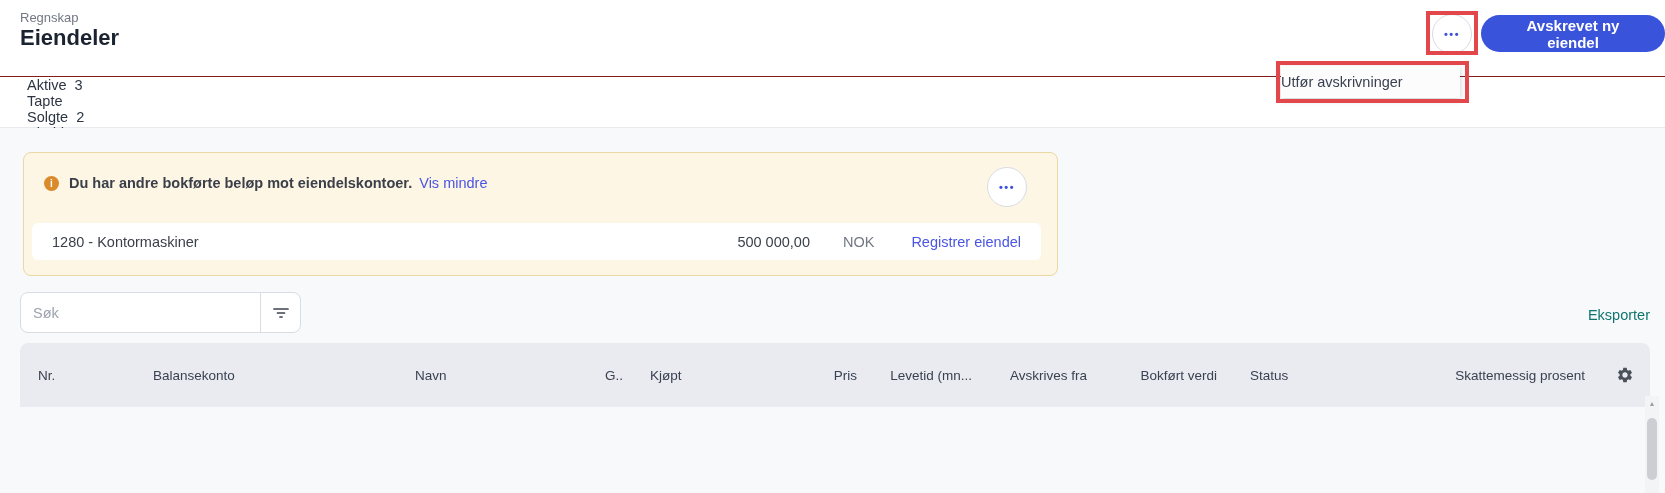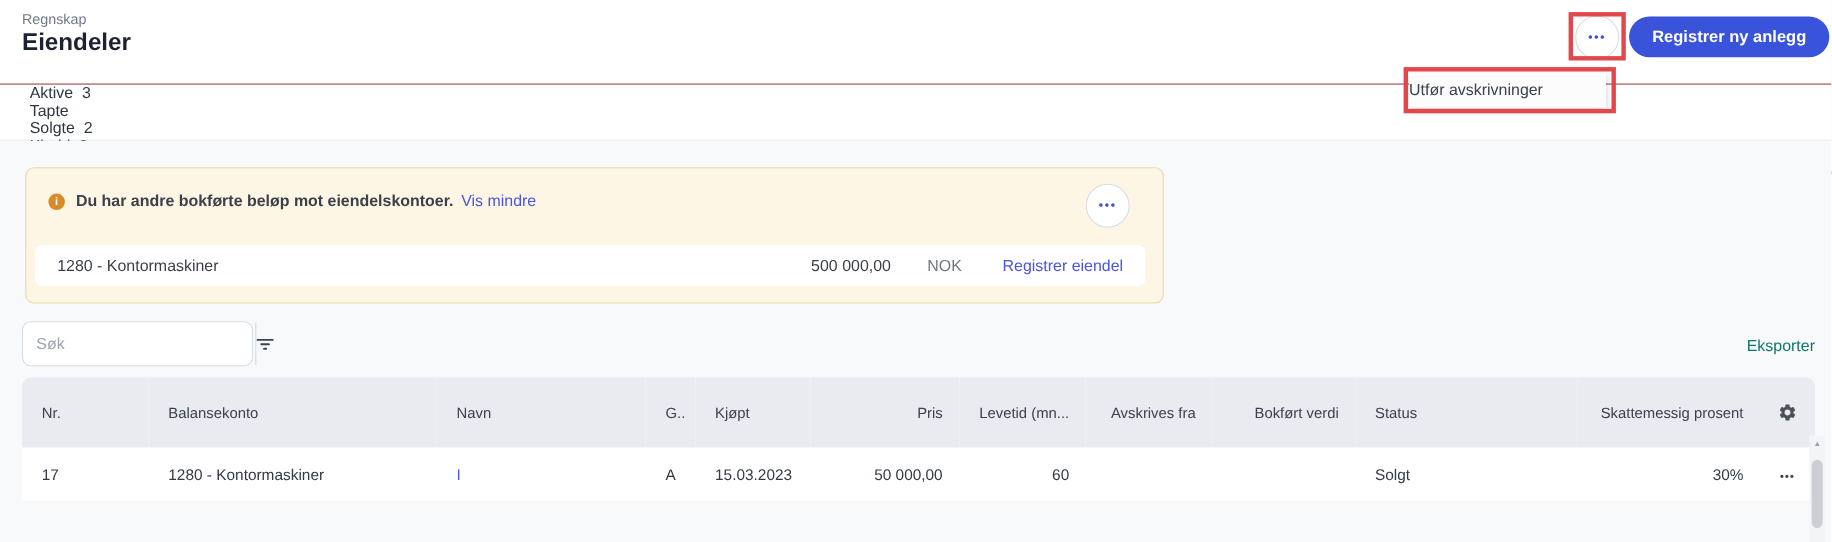--- a/index.html
+++ b/index.html
@@ -33,21 +33,21 @@
   .info-icon { width:15px; height:15px; border-radius:50%; background:#db8a2a; color:#fff; font-size:10px; font-weight:700; display:flex; align-items:center; justify-content:center; margin-right:10px; flex:0 0 auto; font-style:normal; }
   .banner-msg { font-size:14.5px; font-weight:700; color:#3a3f49; }
   .banner-link { font-size:14.5px; color:#4a55e3; margin-left:7px; cursor:pointer; text-decoration:none; }
   .banner-more { position:absolute; left:963px; top:14px; }
   .banner-row { position:absolute; left:8px; top:70px; width:1009px; height:37px; background:#fff; border-radius:6px; display:flex; align-items:center; padding:0 20px; font-size:14.5px; }
   .banner-row .acct { flex:1; color:#3a3f49; }
   .banner-row .amount { color:#3a3f49; }
   .banner-row .cur { color:#717784; margin-left:33px; }
   .banner-row .row-link { color:#4a55e3; margin-left:37px; cursor:pointer; text-decoration:none; }
   
-  .search-box { position:absolute; left:20px; top:164px; width:210px; height:41px; background:#fff; border:1px solid #d8dce3; border-radius:8px; display:flex; }
+  .search-box { position:absolute; left:20px; top:164px; width:281px; height:41px; background:#fff; border:1px solid #d8dce3; border-radius:8px; display:flex; }
   .search-box input { flex:1; border:none; outline:none; background:transparent; padding:0 12px; font-size:14.5px; font-family:inherit; color:#333a45; }
   .search-box input::placeholder { color:#9ca3af; }
   .filter-btn { width:40px; border-left:1px solid #d8dce3; display:flex; align-items:center; justify-content:center; cursor:pointer; }
   .export-link { position:absolute; right:15px; top:179px; font-size:14.5px; color:#0f766e; cursor:pointer; text-decoration:none; }
   
   .asset-table-wrap { position:absolute; left:20px; top:215px; width:1630px; height:150px; }
   table.asset-table { width:1630px; border-collapse:separate; border-spacing:0; table-layout:fixed; background:#fff; border-radius:8px 8px 0 0; }
   .asset-table thead th { background:#e9ebf1; height:64px; font-size:13.5px; font-weight:400; color:#3a4150; text-align:left; padding:0 0 0 18px; white-space:nowrap; overflow:hidden; }
   .asset-table thead th:first-child { border-radius:8px 0 0 0; }
   .asset-table thead th:last-child  { border-radius:0 8px 0 0; padding:0; text-align:center; }
@@ -66,21 +66,21 @@
 </style>
 </head>
 <body>
 
 <div class="top-section">
   <div class="breadcrumb">Regnskap</div>
   <div class="page-title">Eiendeler</div>
   <div class="circle-btn more-btn-top">
     <span class="dots-blue">•••</span>
   </div>
-  <button class="primary-btn">Registrer ny anlegg</button>
+  <button class="primary-btn">Avskrevet ny eiendel</button>
 </div>
 
 <div class="tabbar">
   <div class="tab">
     <span>Aktive</span>
     <span class="count">3</span>
   </div>
   <div class="tab">
     <span>Tapte</span>
     <span class="count"></span>
@@ -162,34 +162,20 @@
           <th>
             <span class="gear-btn">
               <svg width="18" height="18" viewBox="0 0 24 24" fill="#4a5158">
                 <path d="M19.14 12.94c.04-.3.06-.61.06-.94 0-.32-.02-.64-.07-.94l2.03-1.58c.18-.14.23-.41.12-.61l-1.92-3.32c-.12-.22-.37-.29-.59-.22l-2.39.96c-.5-.38-1.03-.7-1.62-.94l-.36-2.54c-.04-.24-.24-.41-.48-.41h-3.84c-.24 0-.43.17-.47.41l-.36 2.54c-.59.24-1.13.57-1.62.94l-2.39-.96c-.22-.08-.47 0-.59.22L2.74 8.87c-.12.21-.08.47.12.61l2.03 1.58c-.05.3-.09.63-.09.94s.02.64.07.94l-2.03 1.58c-.18.14-.23.41-.12.61l1.92 3.32c.12.22.37.29.59.22l2.39-.96c.5.38 1.03.7 1.62.94l.36 2.54c.05.24.24.41.48.41h3.84c.24 0 .44-.17.47-.41l.36-2.54c.59-.24 1.13-.56 1.62-.94l2.39.96c.22.08.47 0 .59-.22l1.92-3.32c.12-.22.07-.47-.12-.61l-2.01-1.58zM12 15.6c-1.98 0-3.6-1.62-3.6-3.6s1.62-3.6 3.6-3.6 3.6 1.62 3.6 3.6-1.62 3.6-3.6 3.6z"></path>
               </svg>
             </span>
           </th>
         </tr>
       </thead>
       <tbody>
-        <tr>
-          <td>17</td>
-          <td>1280 - Kontormaskiner</td>
-          <td><a class="cell-link">I</a></td>
-          <td>A</td>
-          <td>15.03.2023</td>
-          <td class="num">50 000,00</td>
-          <td class="num">60</td>
-          <td class="num"></td>
-          <td class="num"></td>
-          <td>Solgt</td>
-          <td class="num">30%</td>
-          <td class="actions"><span class="kebab">•••</span></td>
-        </tr>
       </tbody>
     </table>
   </div>
 
   <div class="scrollbar">
     <div class="scroll-up">▲</div>
     <div class="scroll-thumb"></div>
   </div>
 </div>
 

